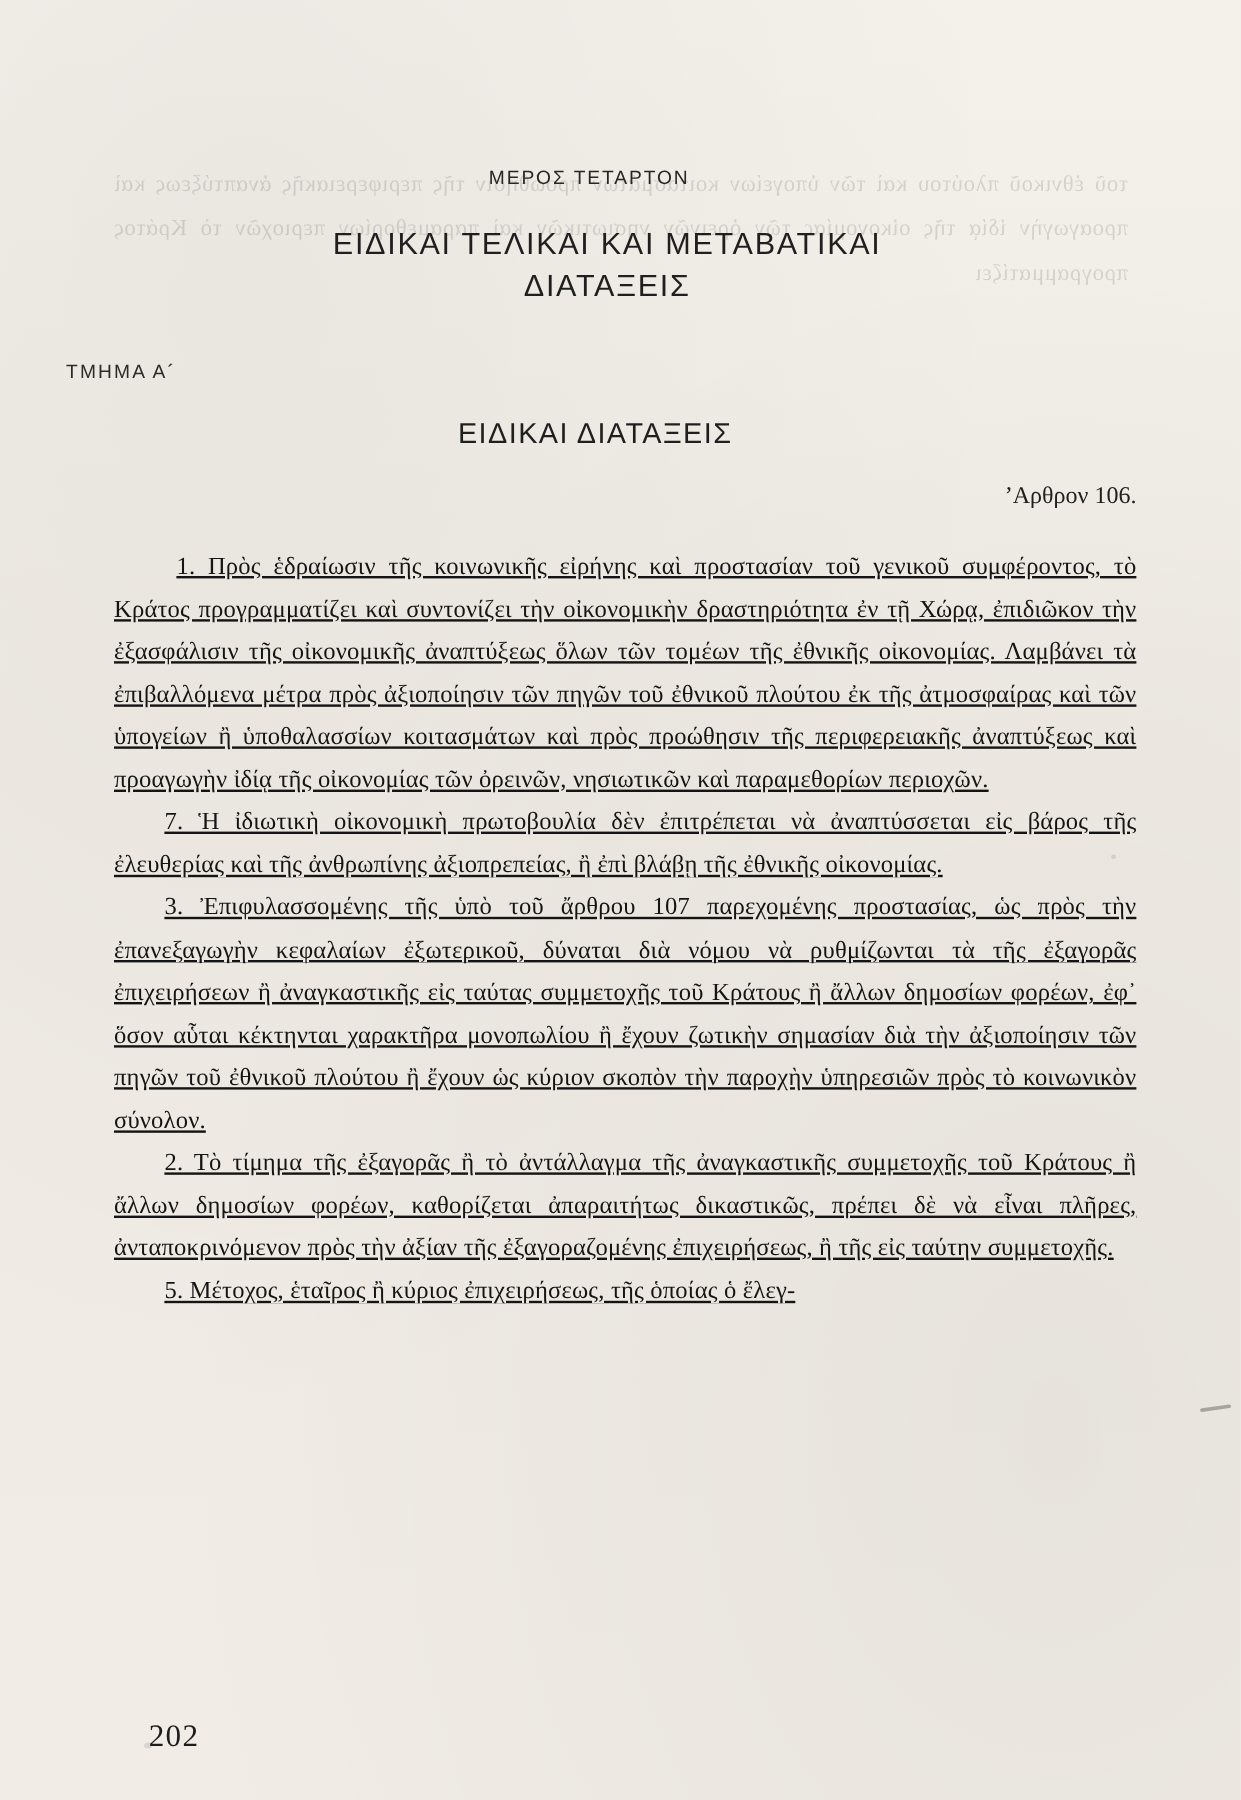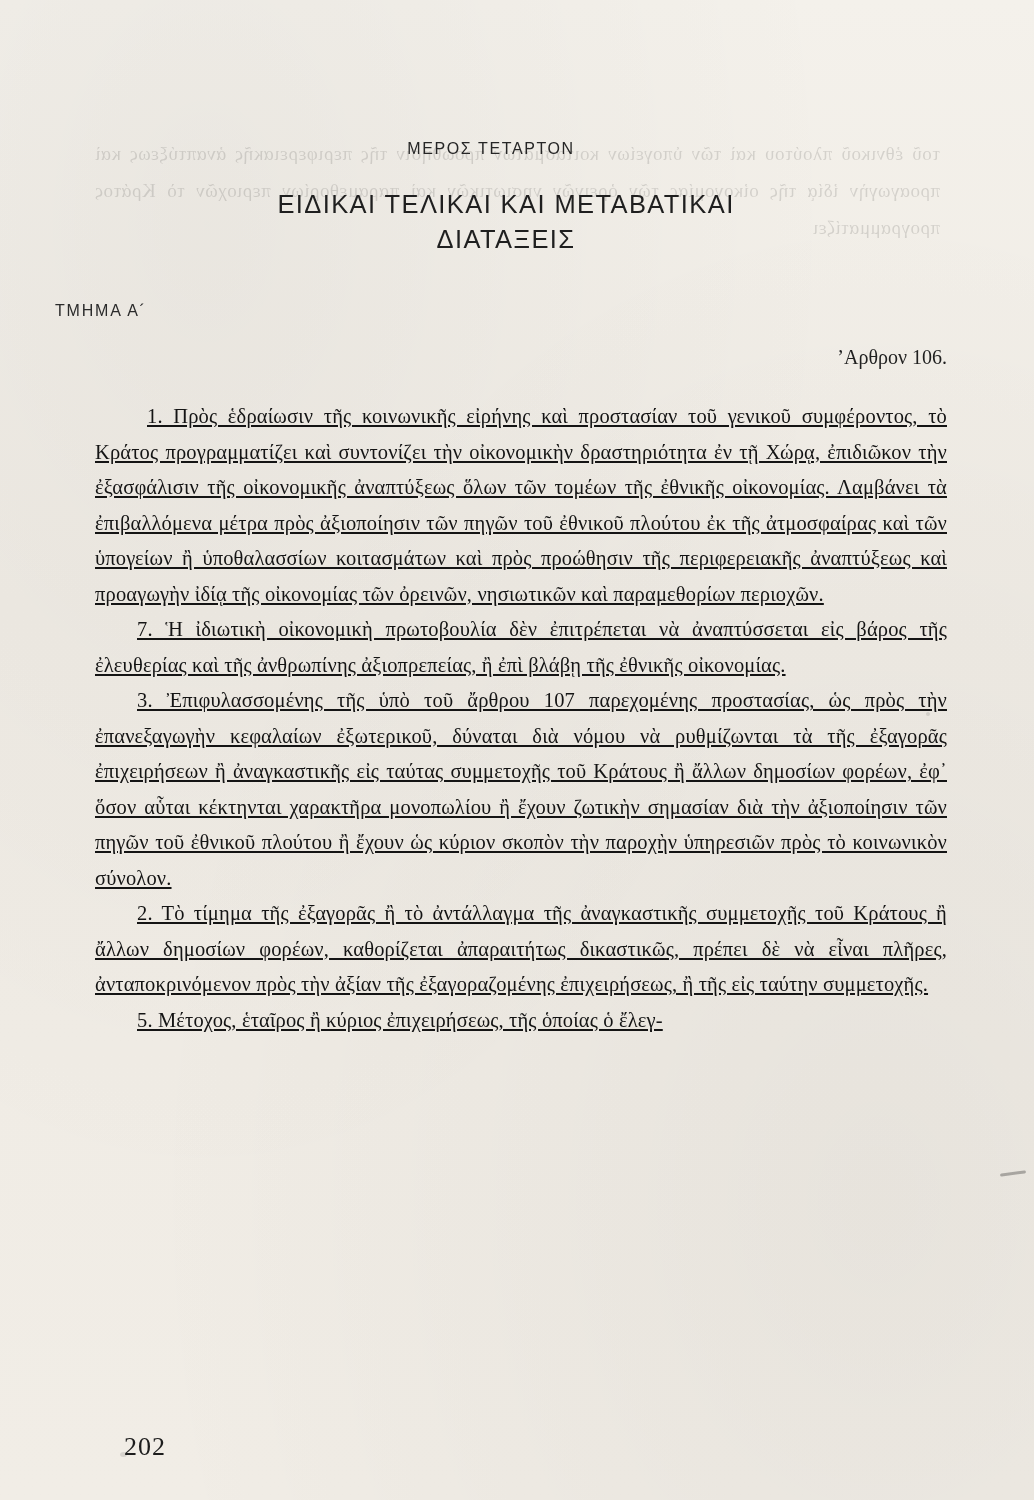--- a/index.html
+++ b/index.html
@@ -154,20 +154,21 @@
 
     <div class="part-title">ΜΕΡΟΣ ΤΕΤΑΡΤΟΝ</div>
 
     <div class="main-title">
       <span>ΕΙΔΙΚΑΙ ΤΕΛΙΚΑΙ ΚΑΙ ΜΕΤΑΒΑΤΙΚΑΙ</span>
       <span class="line2">ΔΙΑΤΑΞΕΙΣ</span>
     </div>
 
     <div class="section-label">ΤΜΗΜΑ Α´</div>
 
+    <div class="sub-title">ΕΙΔΙΚΑΙ ΔΙΑΤΑΞΕΙΣ</div>
 
     <div class="article-head">ʼΑρθρον 106.</div>
 
     <div class="body-text">
       <p class="para first">1. Πρὸς ἑδραίωσιν τῆς κοινωνικῆς εἰρήνης καὶ προστασίαν τοῦ γενικοῦ συμφέροντος, τὸ Κράτος προγραμματίζει καὶ συντονίζει τὴν οἰκονομικὴν δραστηριότητα ἐν τῇ Χώρᾳ, ἐπιδιῶκον τὴν ἐξασφάλισιν τῆς οἰκονομικῆς ἀναπτύξεως ὅλων τῶν τομέων τῆς ἐθνικῆς οἰκονομίας. Λαμβάνει τὰ ἐπιβαλλόμενα μέτρα πρὸς ἀξιοποίησιν τῶν πηγῶν τοῦ ἐθνικοῦ πλούτου ἐκ τῆς ἀτμοσφαίρας καὶ τῶν ὑπογείων ἢ ὑποθαλασσίων κοιτασμάτων καὶ πρὸς προώθησιν τῆς περιφερειακῆς ἀναπτύξεως καὶ προαγωγὴν ἰδίᾳ τῆς οἰκονομίας τῶν ὀρεινῶν, νησιωτικῶν καὶ παραμεθορίων περιοχῶν.</p>
       <p class="para">7. Ἡ ἰδιωτικὴ οἰκονομικὴ πρωτοβουλία δὲν ἐπιτρέπεται νὰ ἀναπτύσσεται εἰς βάρος τῆς ἐλευθερίας καὶ τῆς ἀνθρωπίνης ἀξιοπρεπείας, ἢ ἐπὶ βλάβῃ τῆς ἐθνικῆς οἰκονομίας.</p>
       <p class="para">3. Ἐπιφυλασσομένης τῆς ὑπὸ τοῦ ἄρθρου 107 παρεχομένης προστασίας, ὡς πρὸς τὴν ἐπανεξαγωγὴν κεφαλαίων ἐξωτερικοῦ, δύναται διὰ νόμου νὰ ρυθμίζωνται τὰ τῆς ἐξαγορᾶς ἐπιχειρήσεων ἢ ἀναγκαστικῆς εἰς ταύτας συμμετοχῆς τοῦ Κράτους ἢ ἄλλων δημοσίων φορέων, ἐφ᾽ ὅσον αὗται κέκτηνται χαρακτῆρα μονοπωλίου ἢ ἔχουν ζωτικὴν σημασίαν διὰ τὴν ἀξιοποίησιν τῶν πηγῶν τοῦ ἐθνικοῦ πλούτου ἢ ἔχουν ὡς κύριον σκοπὸν τὴν παροχὴν ὑπηρεσιῶν πρὸς τὸ κοινωνικὸν σύνολον.</p>
       <p class="para">2. Τὸ τίμημα τῆς ἐξαγορᾶς ἢ τὸ ἀντάλλαγμα τῆς ἀναγκαστικῆς συμμετοχῆς τοῦ Κράτους ἢ ἄλλων δημοσίων φορέων, καθορίζεται ἀπαραιτήτως δικαστικῶς, πρέπει δὲ νὰ εἶναι πλῆρες, ἀνταποκρινόμενον πρὸς τὴν ἀξίαν τῆς ἐξαγοραζομένης ἐπιχειρήσεως, ἢ τῆς εἰς ταύτην συμμετοχῆς.</p>
       <p class="para">5. Μέτοχος, ἑταῖρος ἢ κύριος ἐπιχειρήσεως, τῆς ὁποίας ὁ ἔλεγ-</p>
     </div>

